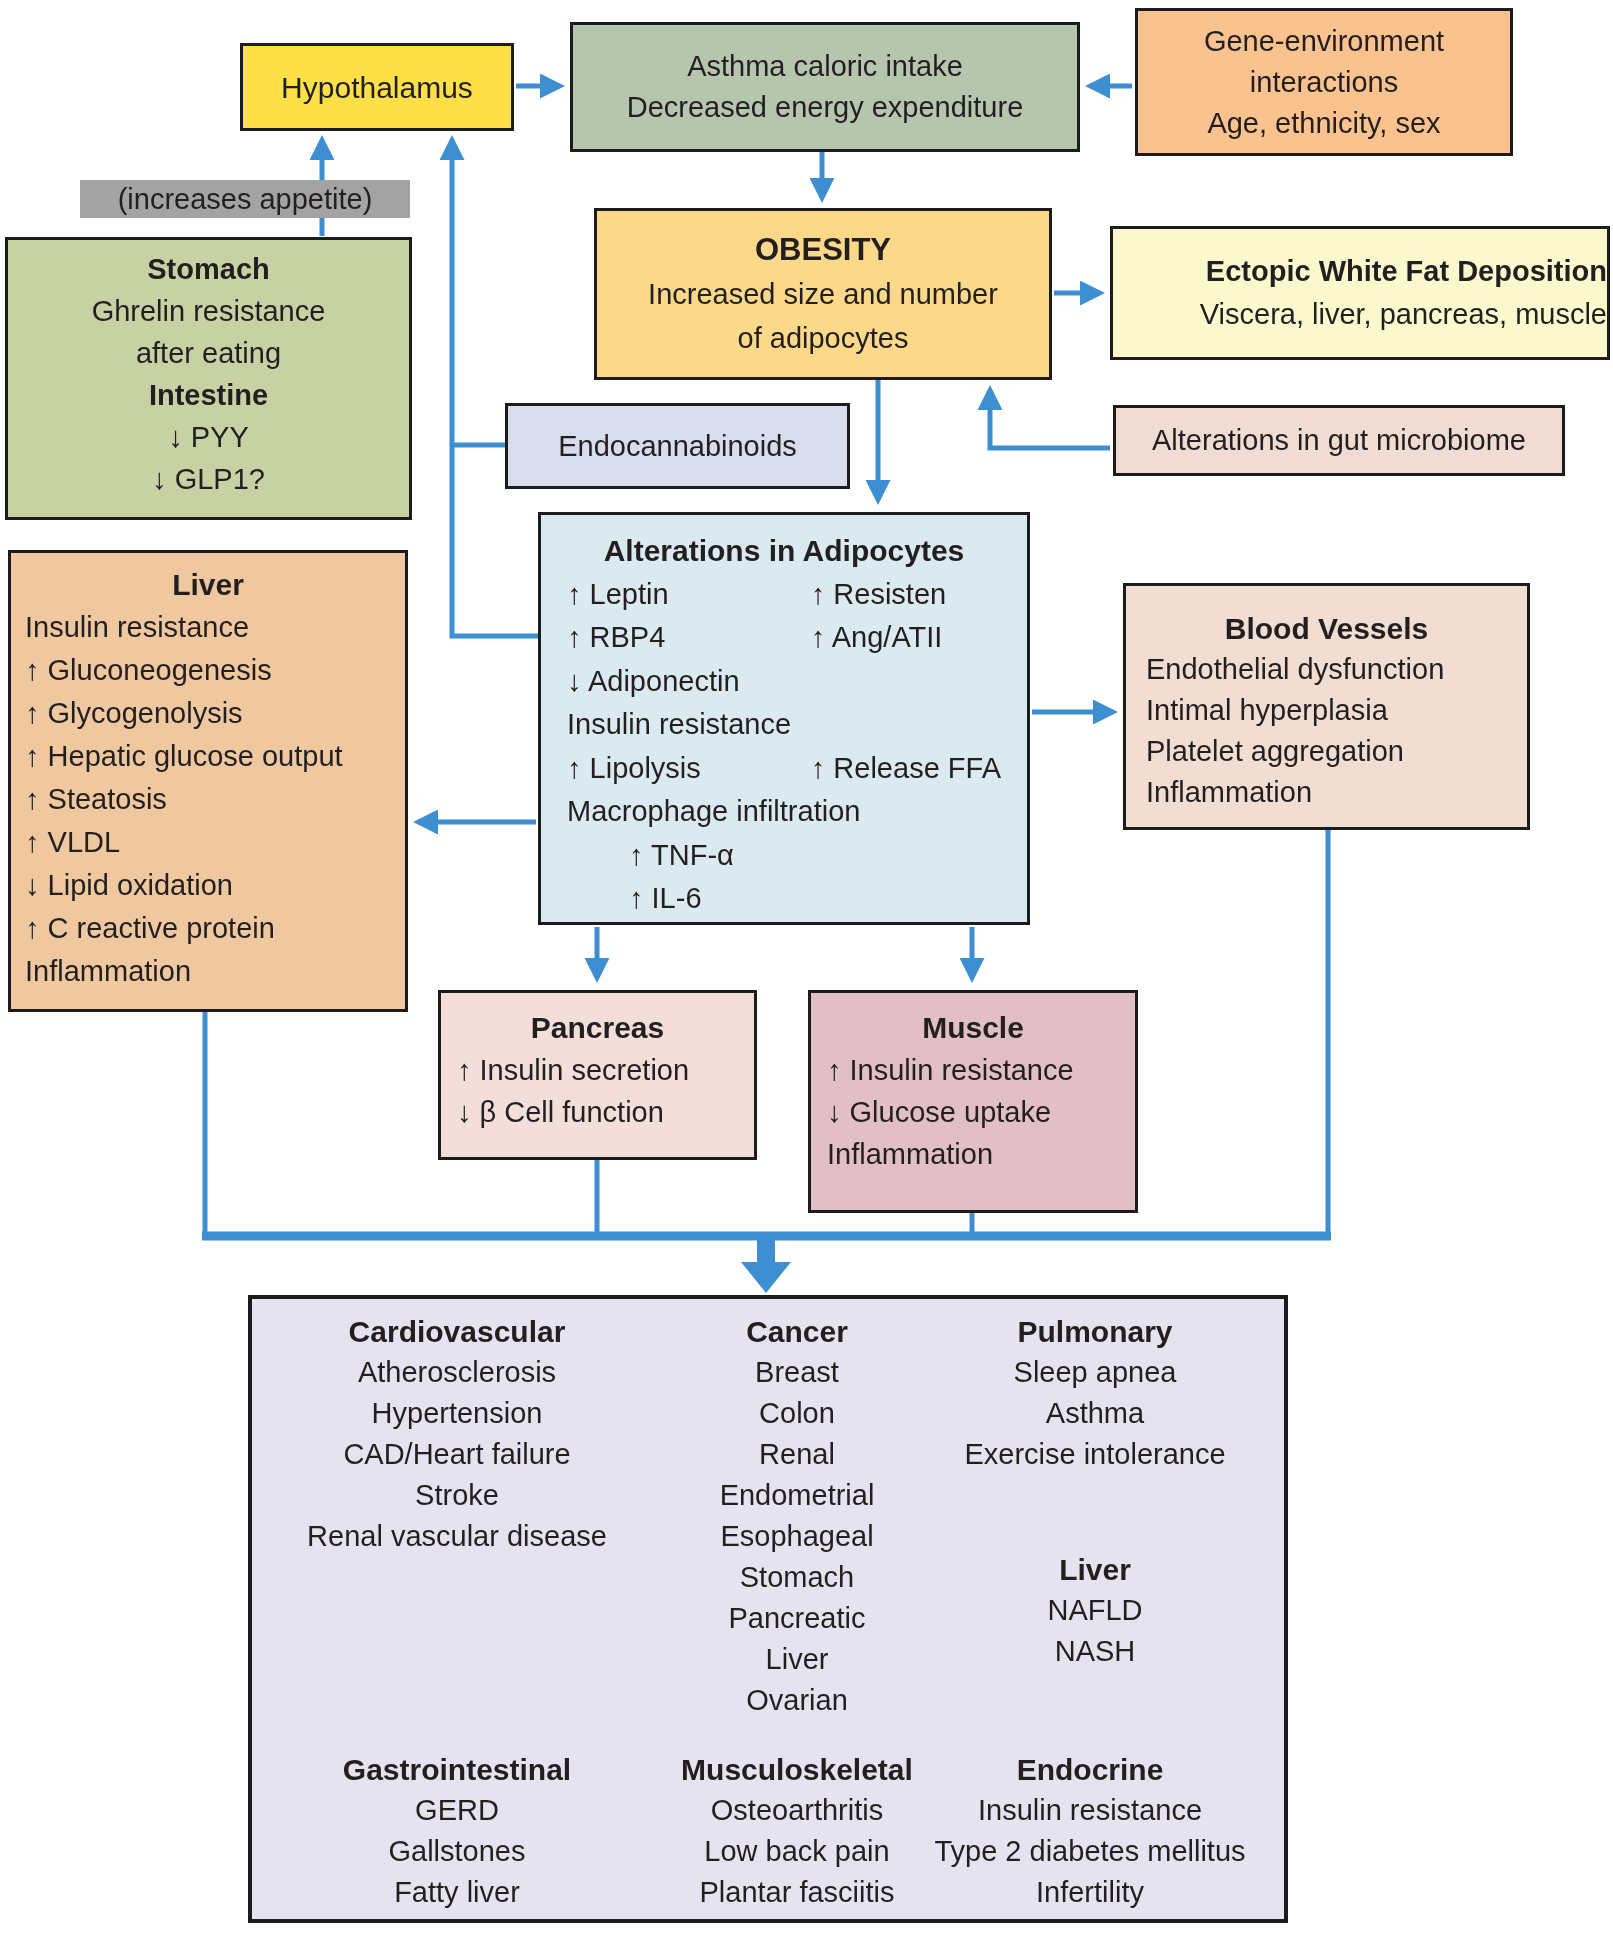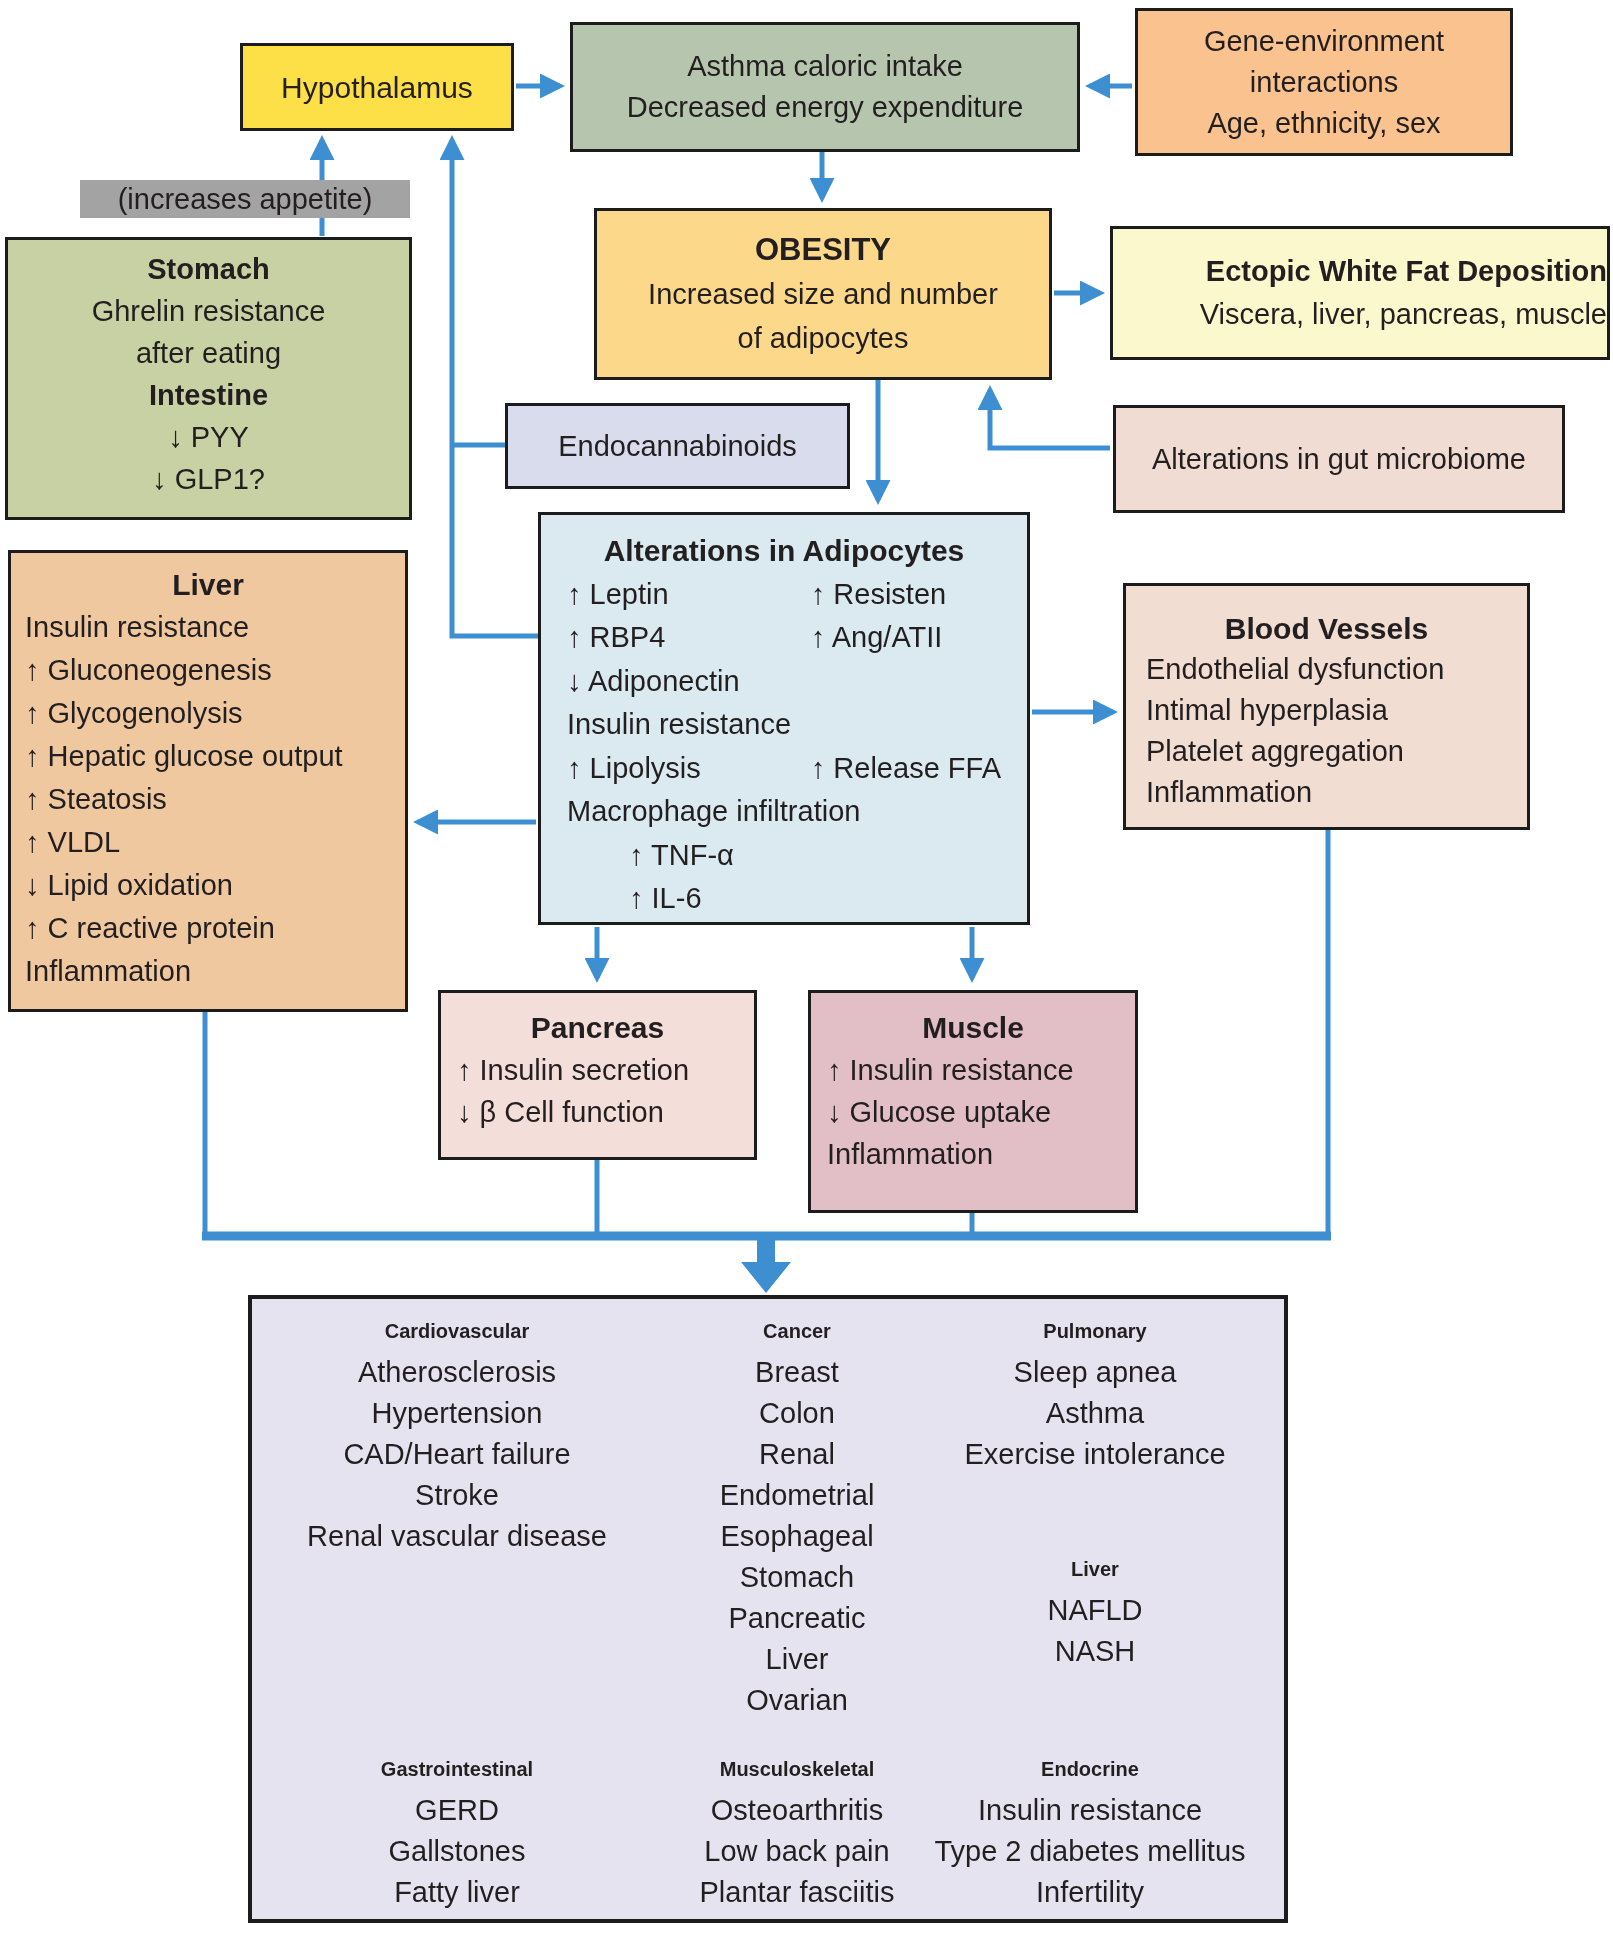--- a/index.html
+++ b/index.html
@@ -18,37 +18,37 @@
   .ln{white-space:nowrap;}
   
   #hypothalamus{left:240px;top:43px;width:274px;height:88px;font-size:30px;}
   #excess{left:570px;top:22px;width:510px;height:130px;}
   #gene-env{left:1135px;top:8px;width:378px;height:148px;}
   #obesity{left:594px;top:208px;width:458px;height:172px;line-height:44px;}
   #obesity .ttl{font-size:31px;}
   #ectopic{left:1110px;top:226px;width:500px;height:134px;line-height:43px;}
   #stomach{left:5px;top:237px;width:407px;height:283px;line-height:42px;padding-top:8px;}
   #endocannabinoids{left:505px;top:403px;width:345px;height:86px;}
-  #microbiome{left:1113px;top:405px;width:452px;height:108px;}
+  #microbiome{left:1113px;top:405px;width:452px;height:71px;}
   #adipocytes{left:538px;top:512px;width:492px;height:413px;line-height:43.5px;padding:14px 0 0 26px;}
   #adipocytes .ttl{text-align:center;padding-right:26px;font-size:30px;}
   #adipocytes .row2{display:flex;}
   #adipocytes .row2 span:first-child{flex:0 0 53%;}
   #adipocytes .ind{padding-left:62px;}
   #liver{left:8px;top:550px;width:400px;height:462px;line-height:43px;padding:10px 0 0 14px;}
   #liver .ttl{text-align:center;padding-right:14px;font-size:30px;}
   #blood-vessels{left:1123px;top:583px;width:407px;height:247px;padding:22px 0 0 20px;}
   #blood-vessels .ttl{text-align:center;padding-right:20px;font-size:30px;}
   #pancreas{left:438px;top:990px;width:319px;height:170px;line-height:42px;padding:14px 0 0 16px;}
   #pancreas .ttl{text-align:center;padding-right:16px;font-size:30px;}
   #muscle{left:808px;top:990px;width:330px;height:223px;line-height:42px;padding:14px 0 0 16px;}
   #muscle .ttl{text-align:center;padding-right:16px;font-size:30px;}
   #comorbidities{left:248px;top:1295px;width:1040px;height:628px;border-width:4px;}
   .grp{position:absolute;text-align:center;}
-  .grp .ttl{font-weight:bold;font-size:20px;}
+  .grp .ttl{font-weight:bold;font-size:30px;}
   #grp-cardiovascular{left:10px;top:12px;width:390px;}
   #grp-cancer{left:400px;top:12px;width:290px;}
   #grp-pulmonary{left:668px;top:12px;width:350px;}
   #grp-liver2{left:668px;top:250px;width:350px;}
   #grp-gastro{left:10px;top:450px;width:390px;}
   #grp-musculo{left:400px;top:450px;width:290px;}
   #grp-endocrine{left:636px;top:450px;width:404px;}
   
   #appetite-label{
     position:absolute;left:80px;top:180px;width:330px;height:38px;z-index:2;

